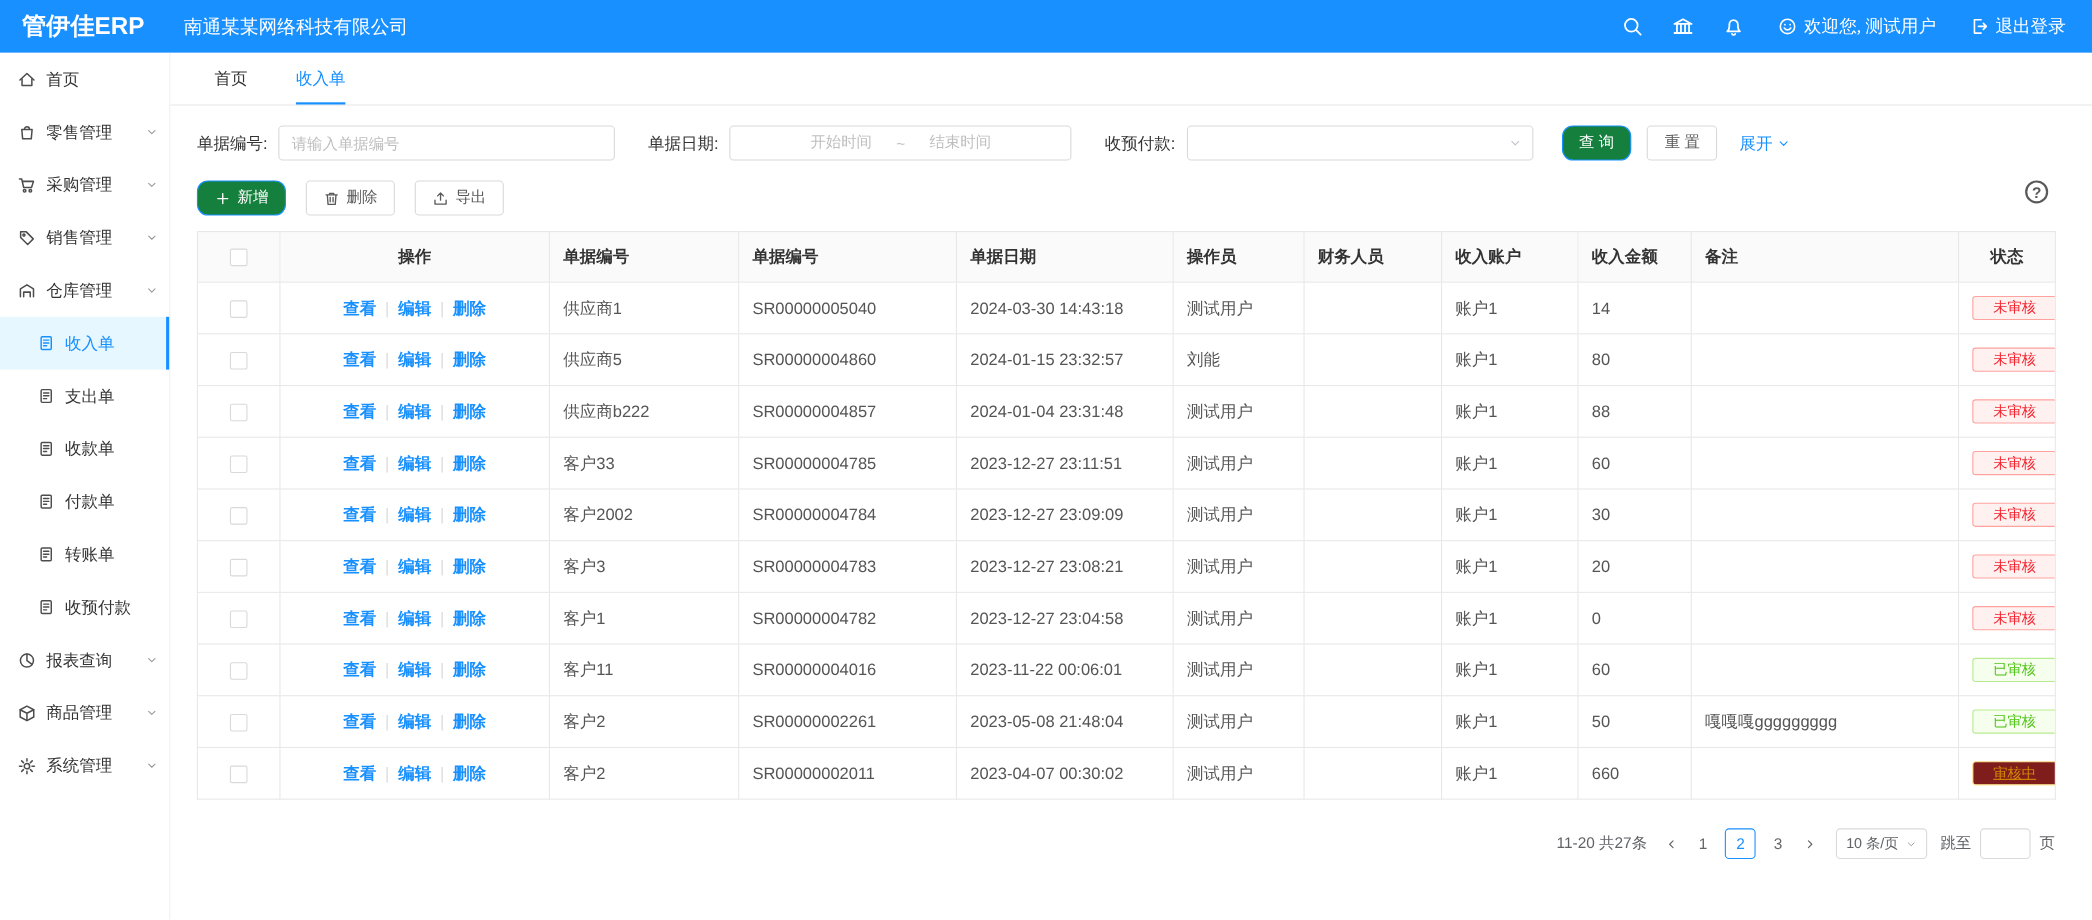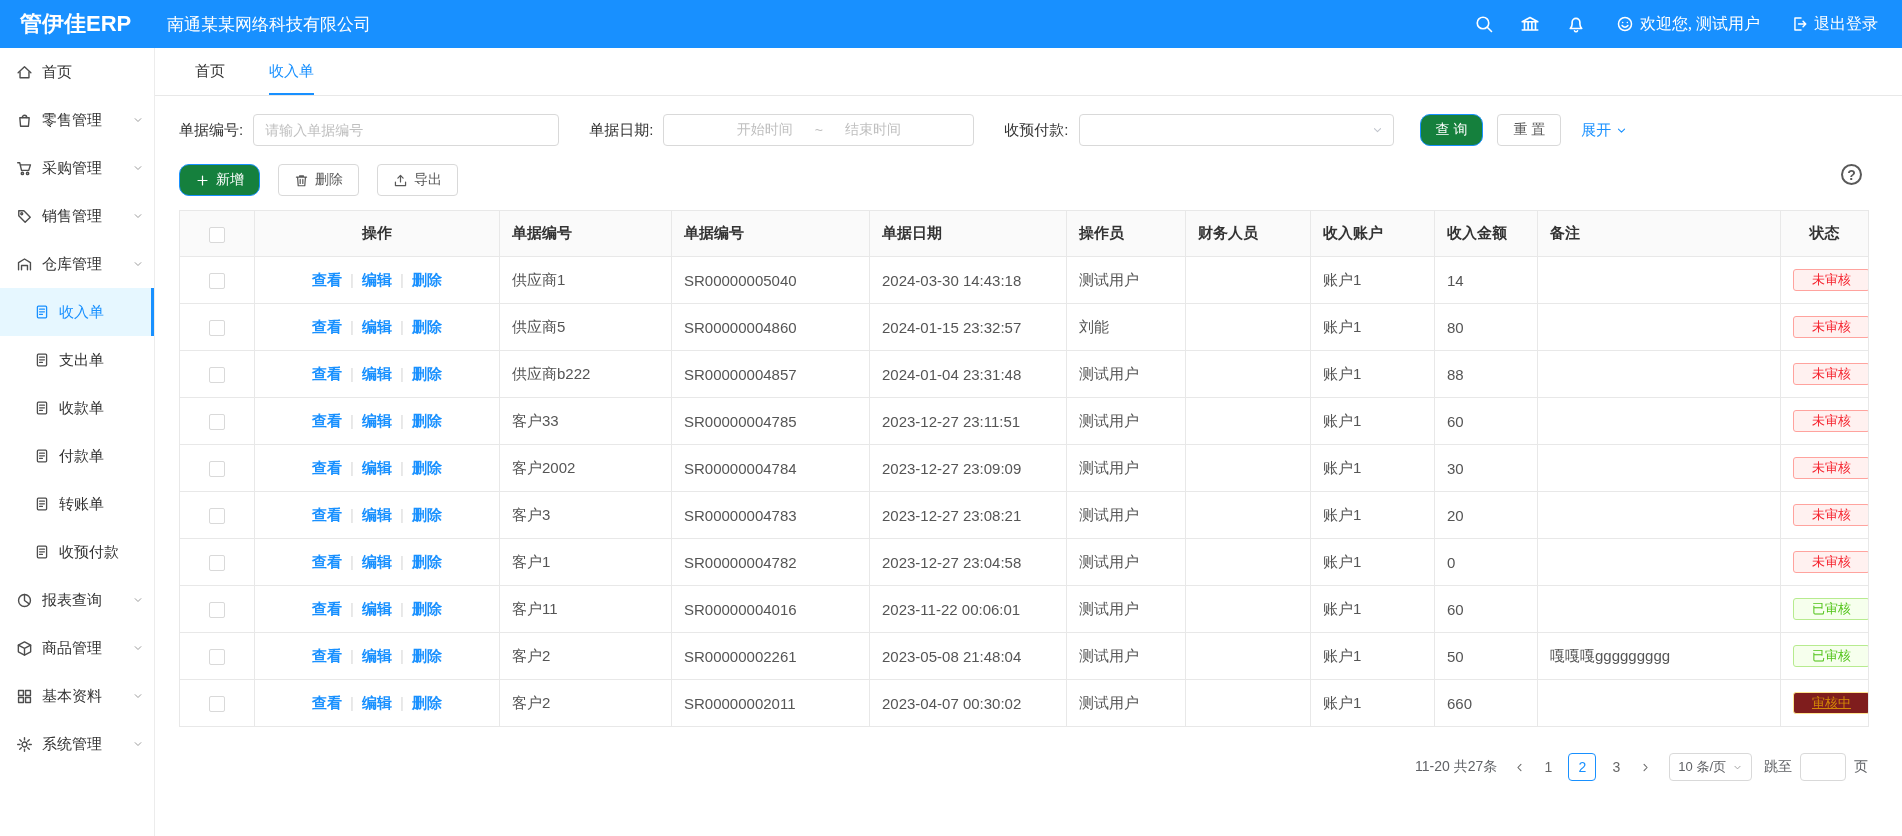--- a/index.html
+++ b/index.html
@@ -276,36 +276,20 @@
         </span>
       </div>
       <div class="side-item">
         <span class="sicon">
           <svg class="icn" viewBox="0 0 16 16" aria-hidden="true">
             <path d="M8 1.8 13.8 4.9v6.2L8 14.2 2.2 11.1V4.9z"></path>
             <path d="M2.2 4.9 8 7.9l5.8-3M8 7.9v6.3"></path>
           </svg>
         </span>
         <span class="slabel">商品管理</span>
-        <span class="sarrow">
-          <svg class="icn" viewBox="0 0 16 16" aria-hidden="true">
-            <path d="M4.2 6.2 8 10l3.8-3.8"></path>
-          </svg>
-        </span>
-      </div>
-      <div class="side-item">
-        <span class="sicon">
-          <svg class="icn" viewBox="0 0 16 16" aria-hidden="true">
-            <rect x="2.4" y="2.4" width="4.6" height="4.6"></rect>
-            <rect x="9" y="2.4" width="4.6" height="4.6"></rect>
-            <rect x="2.4" y="9" width="4.6" height="4.6"></rect>
-            <rect x="9" y="9" width="4.6" height="4.6"></rect>
-          </svg>
-        </span>
-        <span class="slabel">基本资料</span>
         <span class="sarrow">
           <svg class="icn" viewBox="0 0 16 16" aria-hidden="true">
             <path d="M4.2 6.2 8 10l3.8-3.8"></path>
           </svg>
         </span>
       </div>
       <div class="side-item">
         <span class="sicon">
           <svg class="icn" viewBox="0 0 16 16" aria-hidden="true">
             <circle cx="8" cy="8" r="2.3"></circle>

